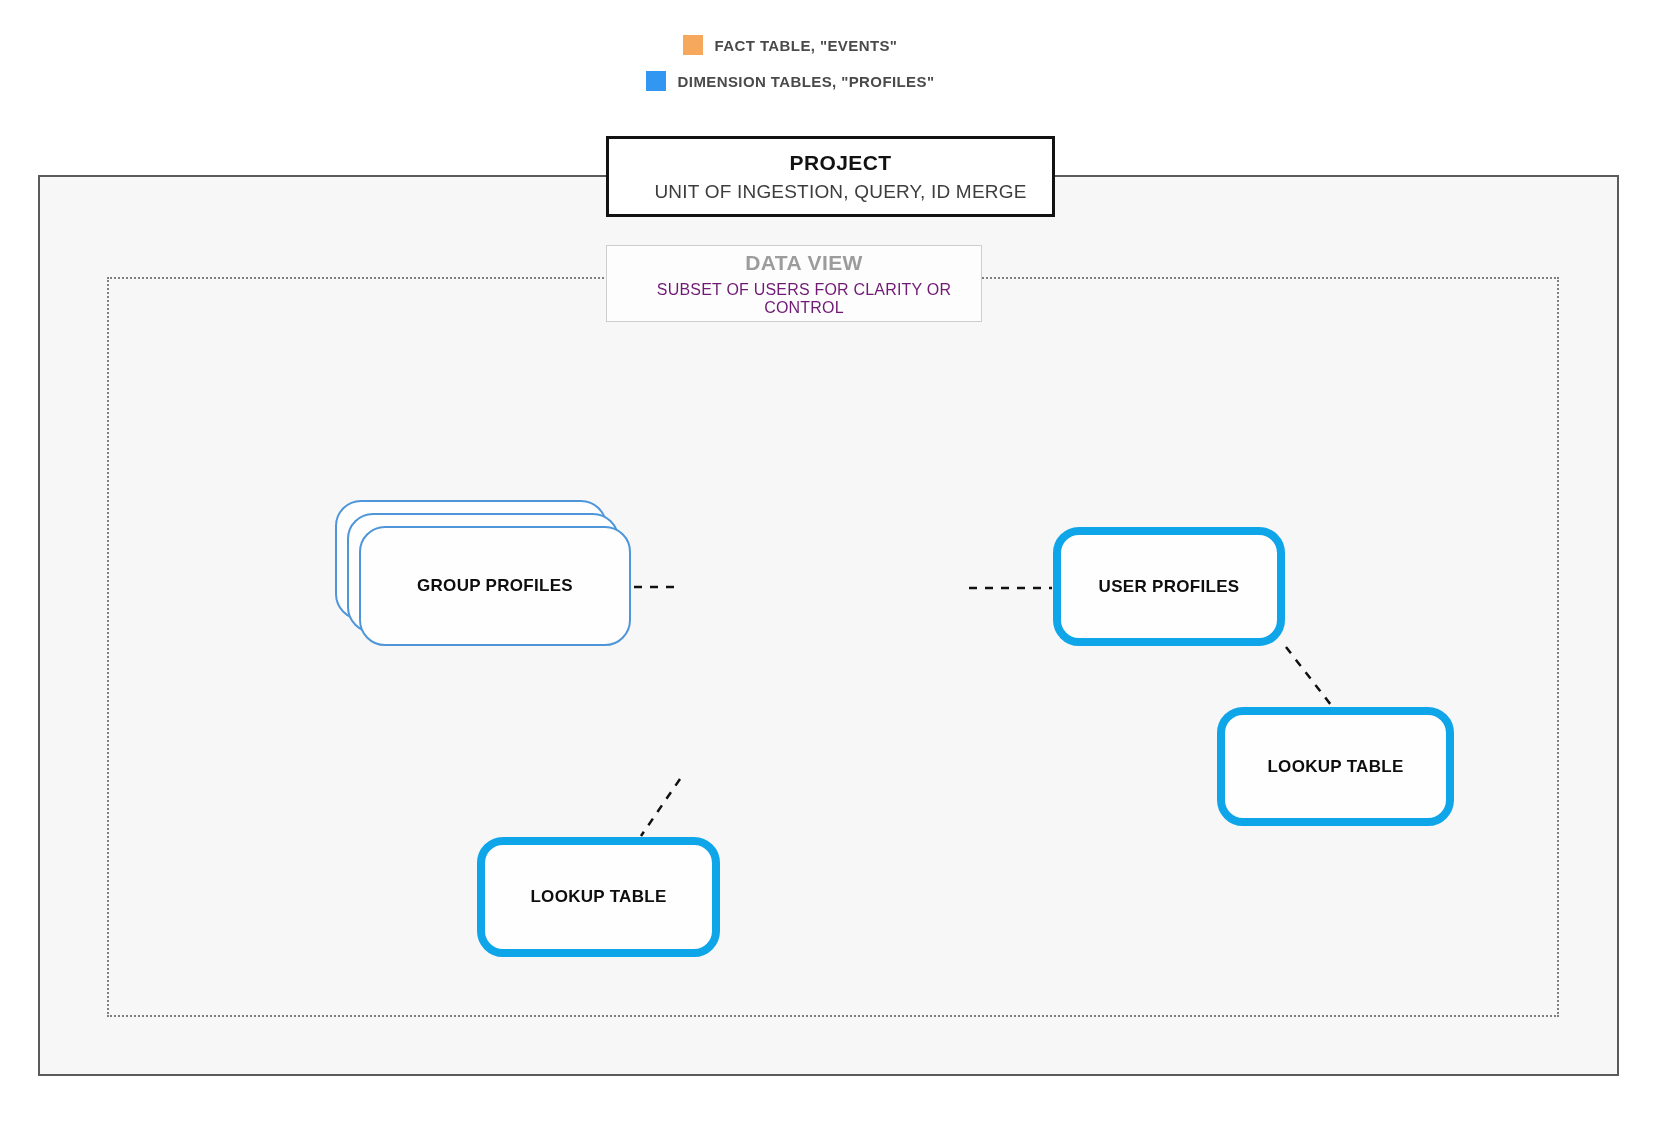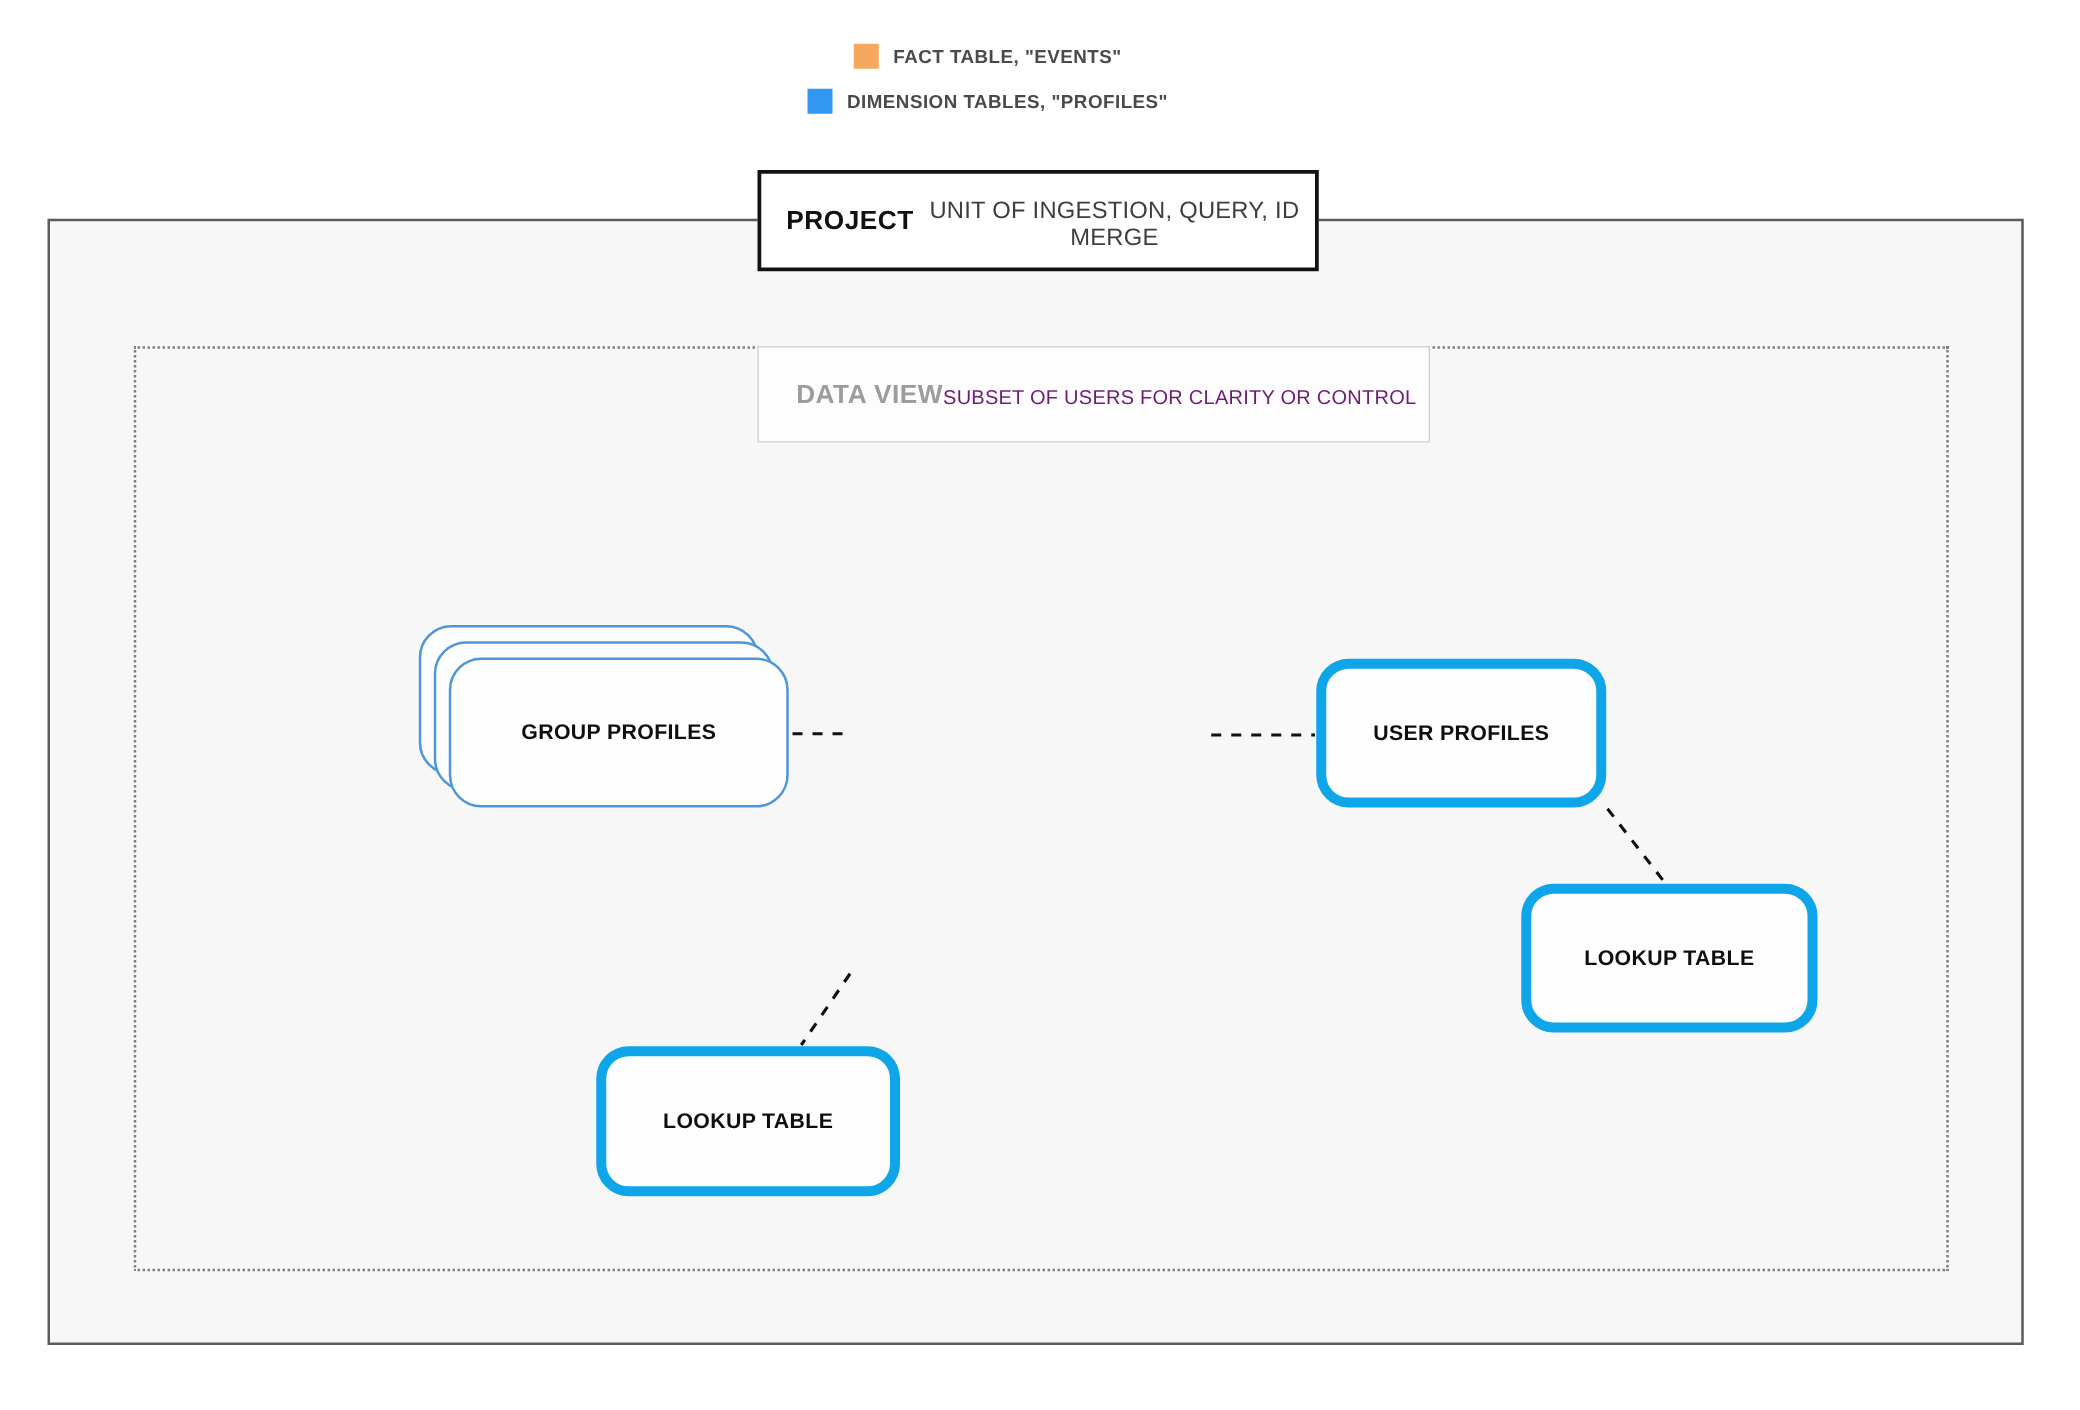--- a/index.html
+++ b/index.html
@@ -67,21 +67,21 @@
     border: 2px dotted #7f7f7f;
     box-sizing: border-box;
     z-index: 2;
   }
 
   
   .header-box {
     position: absolute;
     box-sizing: border-box;
     display: flex;
-    flex-direction: row;
+    flex-direction: column;
     align-items: center;
     justify-content: center;
     text-align: center;
     z-index: 5;
     padding-left: 20px;
   }
   .project-header {
     left: 606px;
     top: 136px;
     width: 449px;
@@ -97,25 +97,24 @@
   }
   .project-header .hb-subtitle {
     margin-top: 6px;
     font-size: 19px;
     color: #3d3d3d;
     letter-spacing: 0.2px;
   }
   .dataview-header {
     left: 606px;
     top: 245px;
-    width: 538px;
+    width: 376px;
     height: 77px;
     background: #fdfdfd;
     border: 1px solid #cdcdcd;
-    margin-top: 32px;
   }
   .dataview-header .hb-title {
     font-size: 21px;
     font-weight: bold;
     color: #9c9c9c;
     letter-spacing: 0.4px;
   }
   .dataview-header .hb-subtitle {
     margin-top: 6px;
     font-size: 16px;

